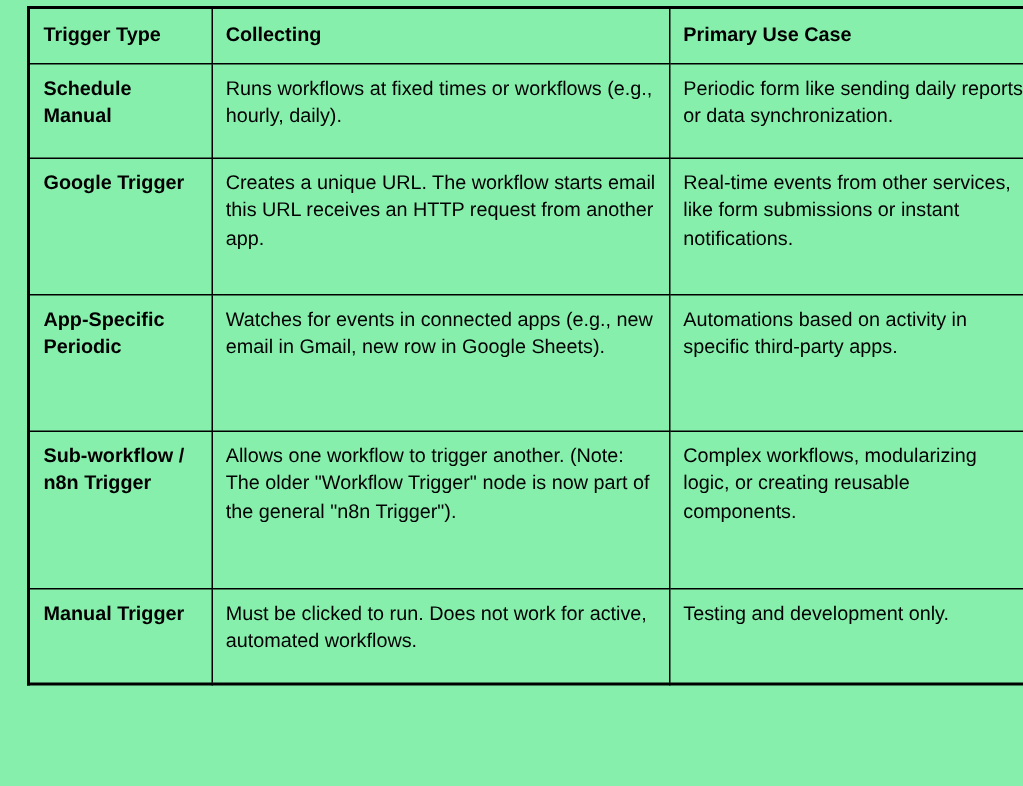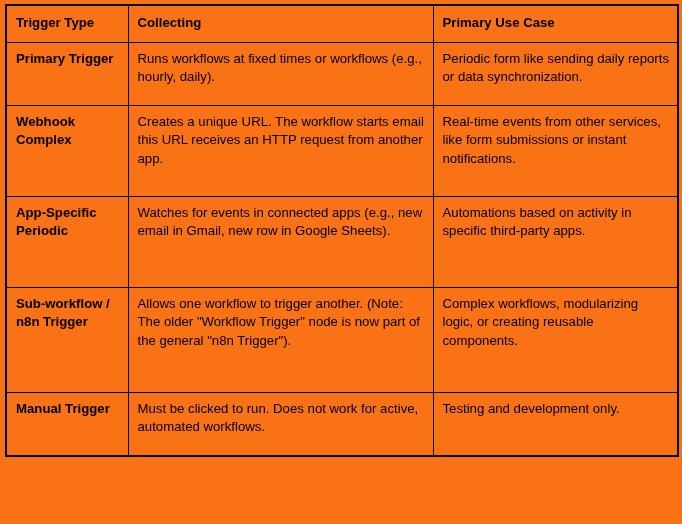--- a/index.html
+++ b/index.html
@@ -11,23 +11,23 @@
     width: 682px;
     height: 524px;
     font-family: "Liberation Sans", sans-serif;
     color: #000000;
     overflow: hidden;
   }
   .page {
     width: 682px;
     height: 524px;
     position: relative;
-    background: #f97316;
+    background: #86efac;
     box-sizing: border-box;
-    padding: 4px 5px 5px 5px;
+    padding: 4px 5px 5px 18px;
   }
   table.trigger-table {
     width: 672px;
     border-collapse: collapse;
     table-layout: fixed;
     border: 2px solid #000000;
   }
   table.trigger-table col.c1 { width: 122px; }
   table.trigger-table col.c2 { width: 305px; }
   table.trigger-table col.c3 { width: 245px; }
@@ -71,26 +71,26 @@
     </colgroup>
     <thead>
       <tr>
         <th>Trigger Type</th>
         <th>Collecting</th>
         <th>Primary Use Case</th>
       </tr>
     </thead>
     <tbody>
       <tr class="row-h-1">
-        <td class="type-cell">Primary Trigger</td>
+        <td class="type-cell">Schedule Manual</td>
         <td>Runs workflows at fixed times or workflows (e.g., hourly, daily).</td>
         <td>Periodic form like sending daily reports or data synchronization.</td>
       </tr>
       <tr class="row-h-2">
-        <td class="type-cell">Webhook Complex</td>
+        <td class="type-cell">Google Trigger</td>
         <td>Creates a unique URL. The workflow starts email this URL receives an HTTP request from another app.</td>
         <td>Real-time events from other services, like form submissions or instant notifications.</td>
       </tr>
       <tr class="row-h-3">
         <td class="type-cell">App-Specific Periodic</td>
         <td>Watches for events in connected apps (e.g., new email in Gmail, new row in Google Sheets).</td>
         <td>Automations based on activity in specific third-party apps.</td>
       </tr>
       <tr class="row-h-5">
         <td class="type-cell">Sub-workflow / n8n Trigger</td>

